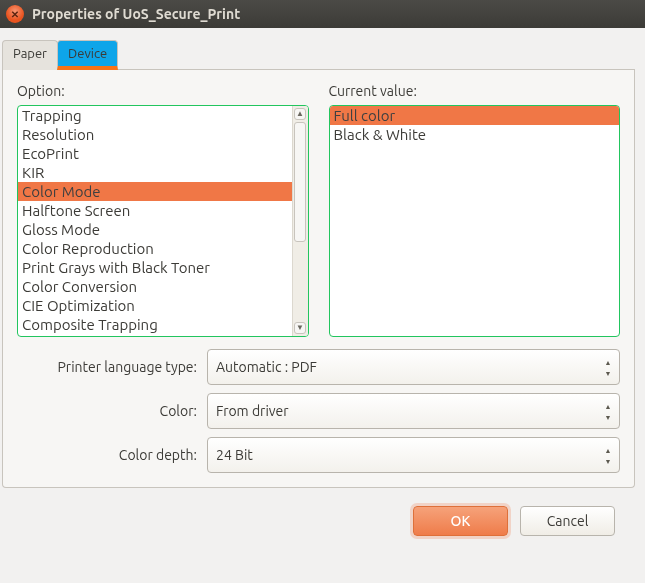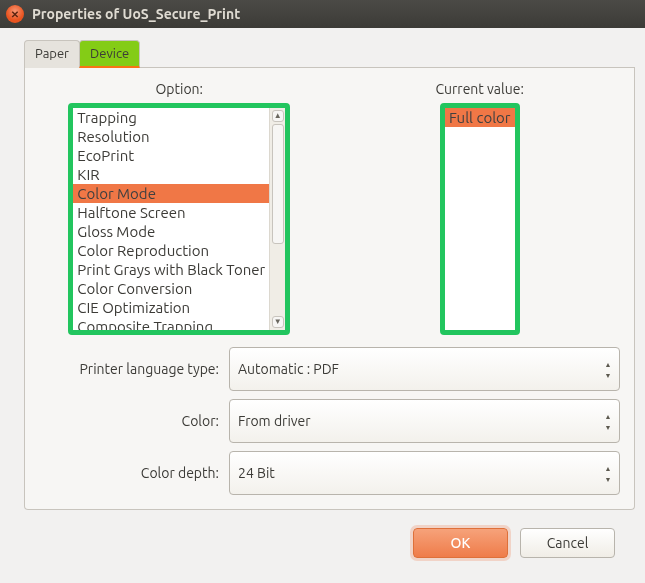--- a/index.html
+++ b/index.html
@@ -30,21 +30,21 @@
     color: #5a2410;
     font-weight: bold;
     cursor: pointer;
   }
   .title-text {
     color: #dfdbd2;
     font-weight: bold;
     font-size: 14px;
   }
   .window-body {
-    padding: 10px 10px 10px 24px;
+    padding: 10px 10px 10px 2px;
   }
   .tabs {
     display: flex;
     border-bottom: 1px solid #c8c4bd;
     position: relative;
     top: 1px;
     z-index: 2;
   }
   .tab {
     padding: 5px 10px 6px 10px;
@@ -53,42 +53,42 @@
     background: #e6e3dd;
     border-top-left-radius: 4px;
     border-top-right-radius: 4px;
     margin-right: -1px;
     position: relative;
     top: 1px;
     cursor: pointer;
     font-size: 13px;
   }
   .tab.active {
-    background: #84cc16;
+    background: #0ea5e9;
     top: 1px;
-    border-bottom: 2px solid #f97316;
+    border-bottom: 4px solid #f97316;
     z-index: 3;
   }
   .tab-content {
     background: #f7f6f4;
     border: 1px solid #c8c4bd;
     border-top: none;
     padding: 14px;
     border-bottom-left-radius: 4px;
     border-bottom-right-radius: 4px;
   }
   .lists-row {
     display: flex;
     gap: 20px;
     margin-bottom: 12px;
   }
-  .list-col { flex: 1; display: flex; flex-direction: column; align-items: center; }
+  .list-col { flex: 1; display: flex; flex-direction: column; }
   .list-label { margin-bottom: 6px; font-size: 14px; }
   .listbox {
-    border: 5px solid #22c55e;
+    border: 1px solid #22c55e;
     border-radius: 4px;
     background: #ffffff;
     height: 232px;
     overflow: hidden;
     display: flex;
   }
   .list-inner {
     flex: 1;
     overflow: hidden;
     padding: 0;
@@ -141,21 +141,21 @@
   .form-row label {
     width: 180px; text-align: right; font-size: 14px;
   }
   .combo {
     flex: 1;
     display: flex;
     align-items: center;
     border: 1px solid #b8b4ac;
     border-radius: 4px;
     background: linear-gradient(#ffffff, #f3f1ec);
-    height: 44px;
+    height: 36px;
     padding: 0 4px 0 8px;
     cursor: pointer;
   }
   .combo .combo-text { flex: 1; font-size: 14px; }
   .spinner {
     width: 14px;
     display: flex;
     flex-direction: column;
     gap: 2px;
   }
@@ -235,20 +235,21 @@
             <div class="sb-btn">▼</div>
           </div>
         </div>
       </div>
 
       <div class="list-col">
         <div class="list-label">Current value:</div>
         <div class="listbox">
           <div class="list-inner" id="value-list">
               <div class="list-item selected">Full color</div>
+              <div class="list-item">Black &amp; White</div>
             </div>
         </div>
       </div>
 
     </div>
 
     <div class="form-rows">
       <div class="form-row">
         <label>Printer language type:</label>
         <div class="combo">

